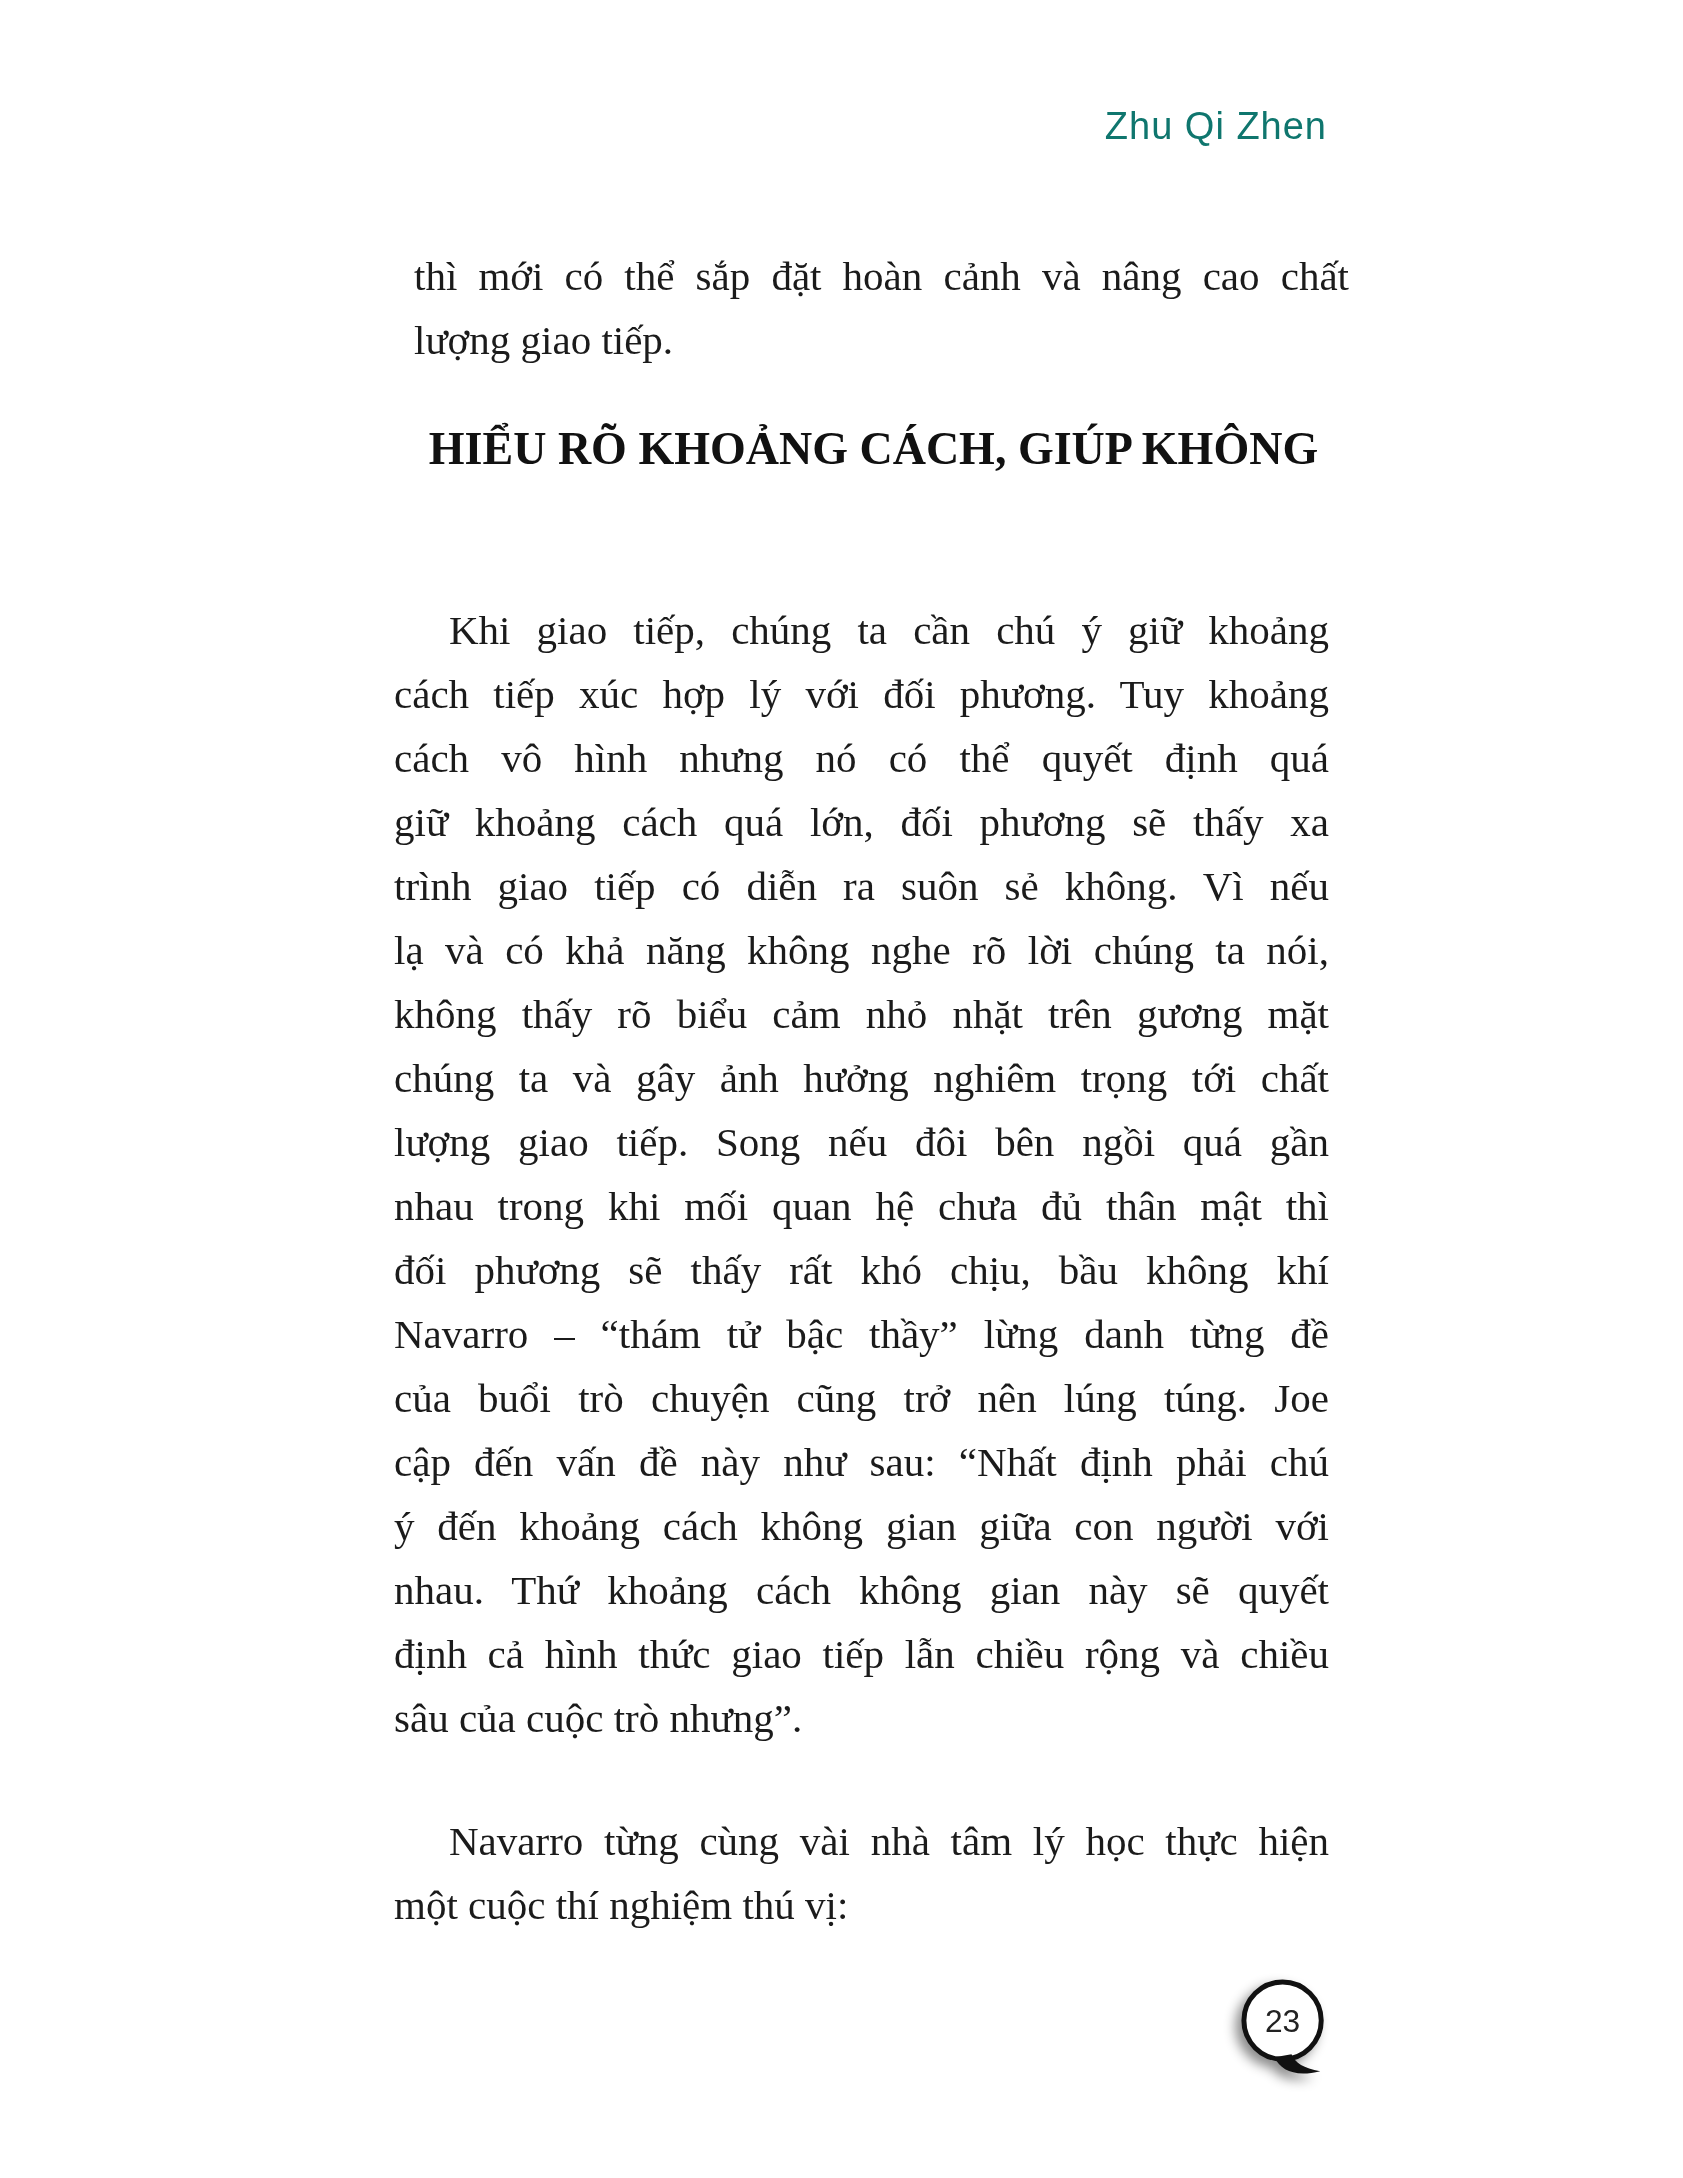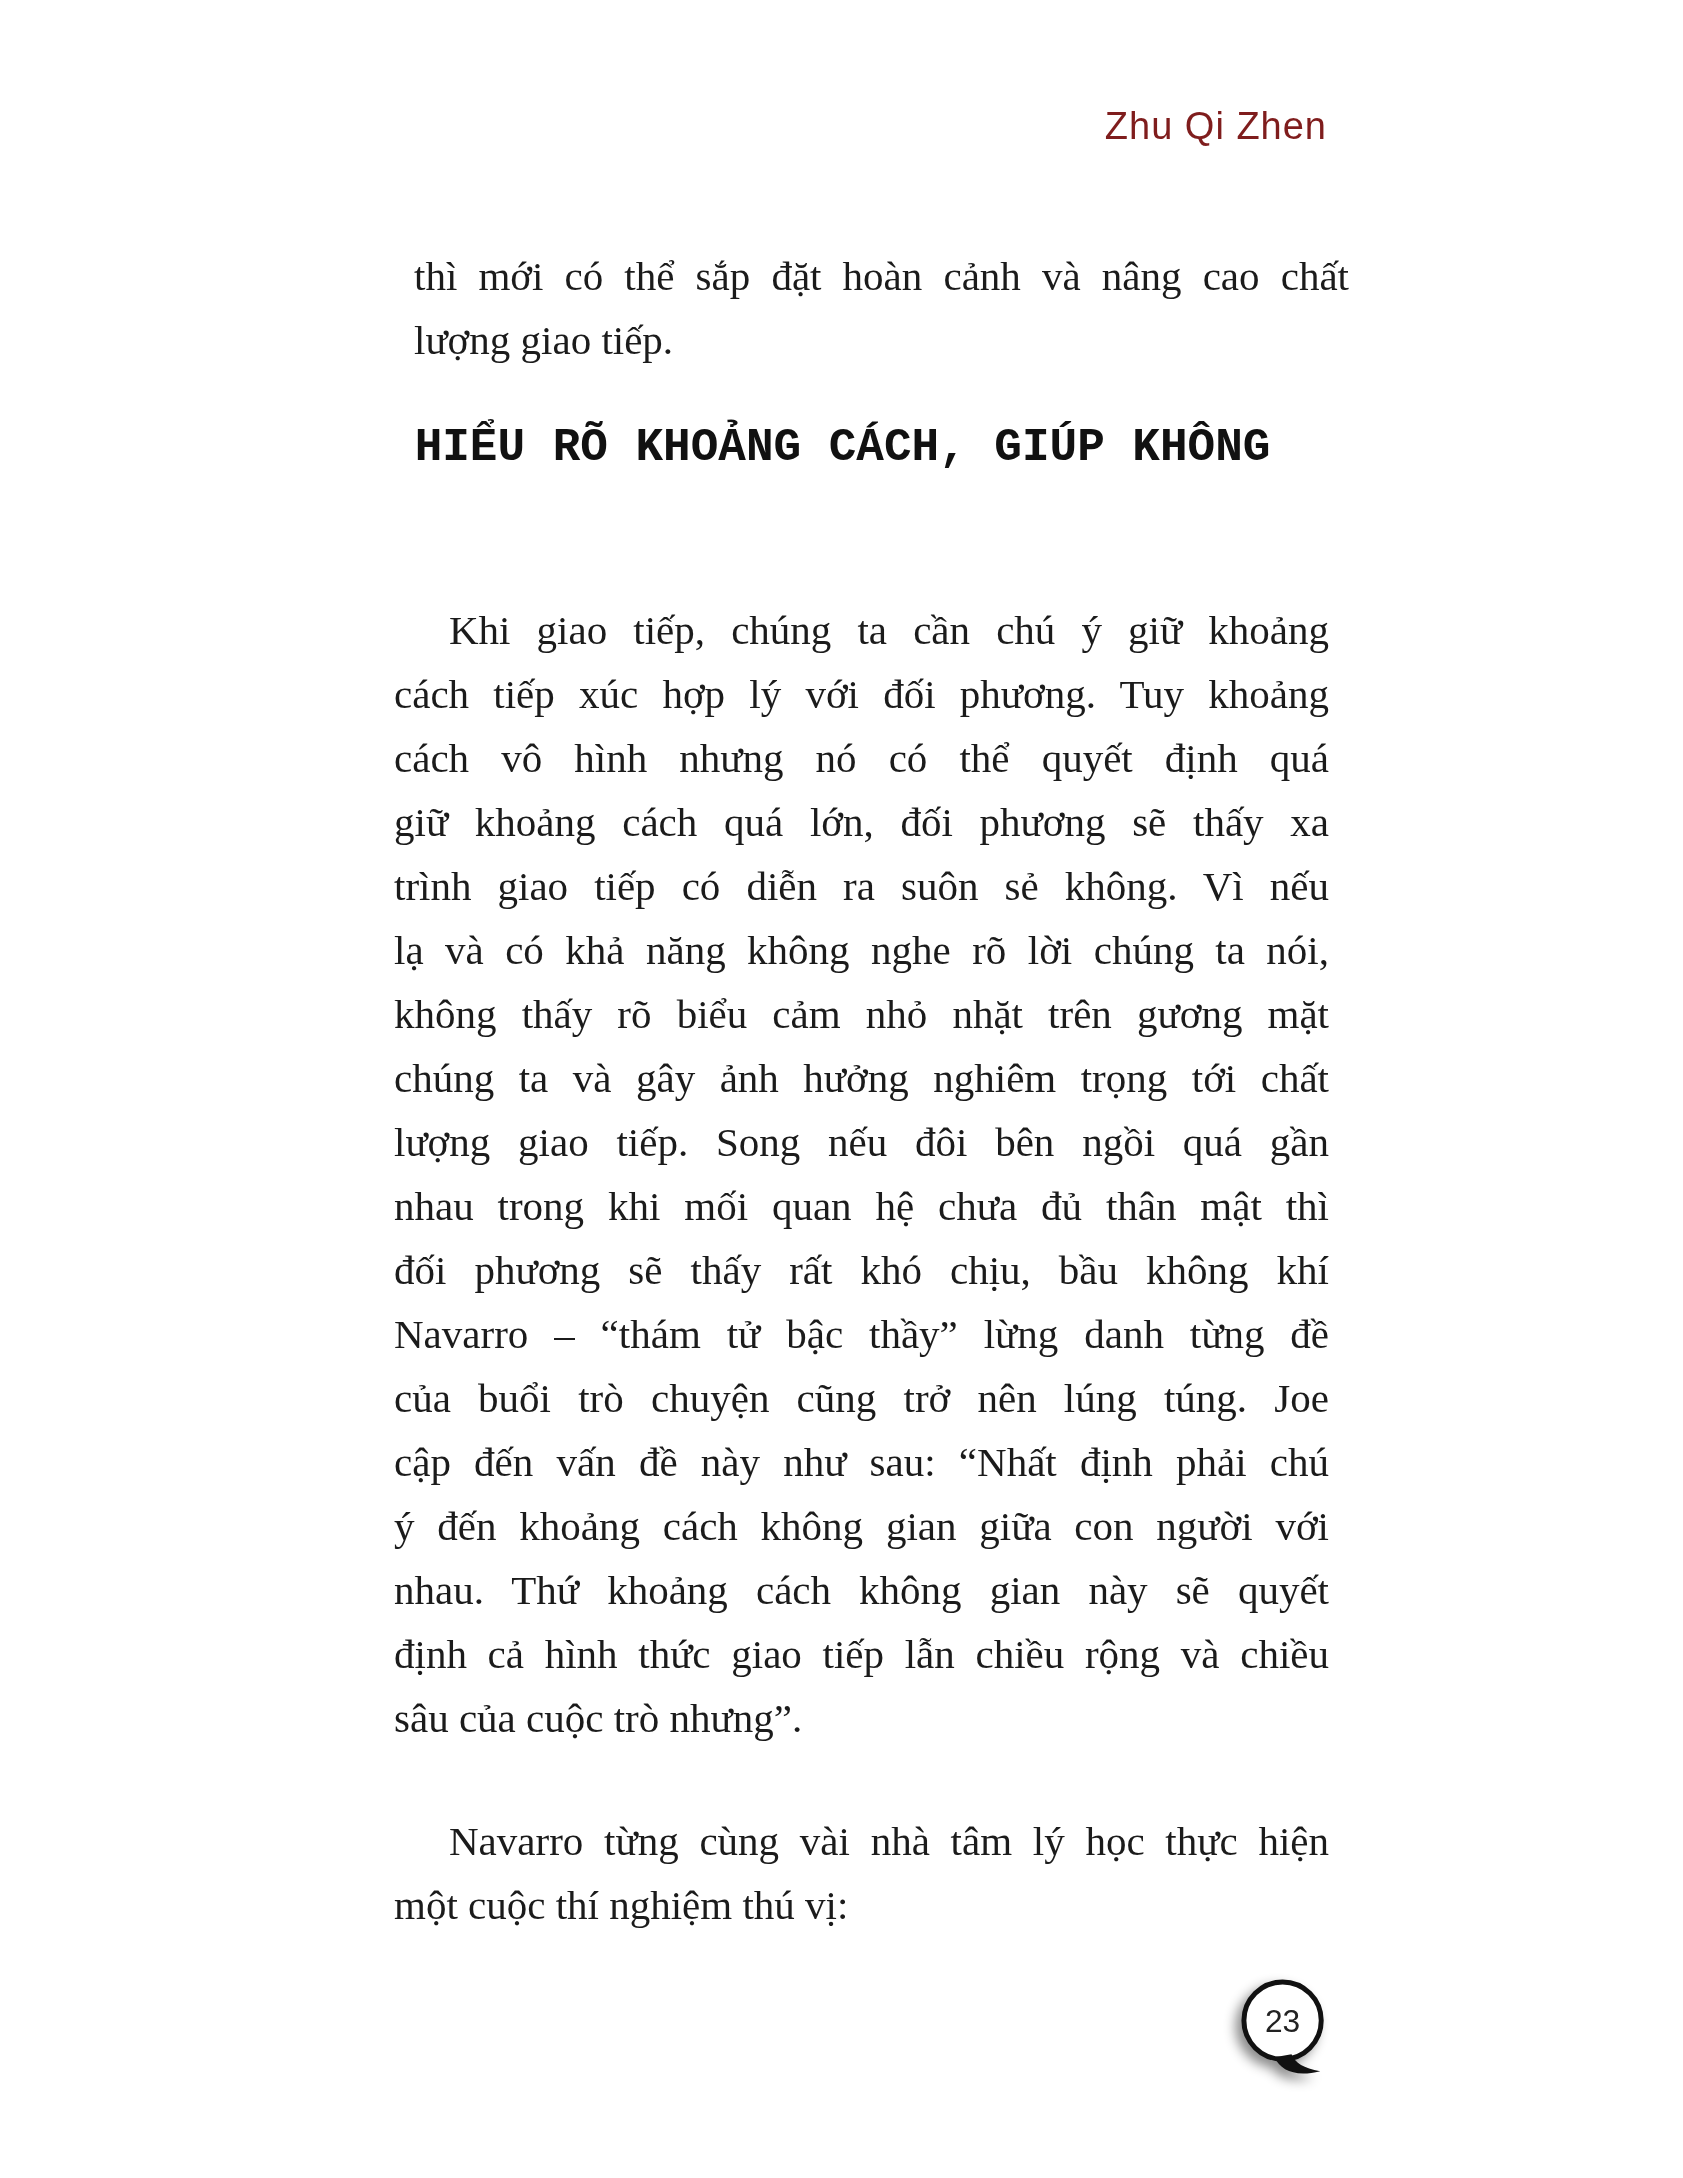--- a/index.html
+++ b/index.html
@@ -17,21 +17,21 @@
     color: #1b1b1b;
   }
   .running-header {
     position: absolute;
     top: 105px;
     right: 356px;
     font-family: "Liberation Sans", "DejaVu Sans", sans-serif;
     font-weight: 400;
     font-size: 38px;
     letter-spacing: 1px;
-    color: #7f1d1d;
+    color: #0f766e;
     white-space: nowrap;
   }
   .para {
     position: absolute;
     left: 394px;
     width: 935px;
     font-size: 41px;
     line-height: 64px;
   }
   .para .line {
@@ -44,24 +44,24 @@
   }
   .para .line.indent {
     padding-left: 55px;
   }
   .para-intro   { top: 244px; margin-left: 20px; }
   .para-main    { top: 598px; }
   .para-closing { top: 1809px; }
   .heading {
     position: absolute;
     top: 416px;
-    left: 375px;
+    left: 406px;
     width: 935px;
     margin: 0;
-    font-family: Liberation Mono, monospace;
+    font-family: Liberation Serif, serif;
     font-weight: 700;
     font-size: 46px;
     line-height: 65px;
     color: #111111;
   }
   .heading .line {
     text-align: center;
     text-align-last: center;
     white-space: nowrap;
   }

